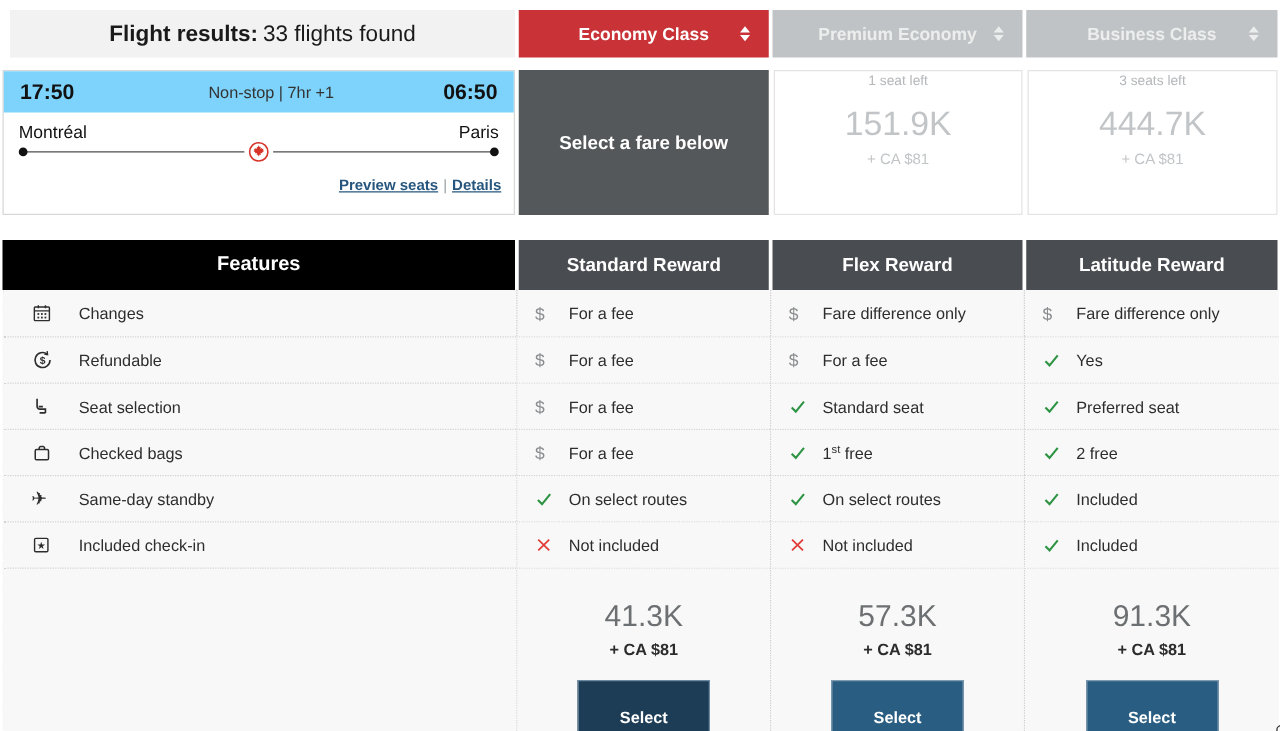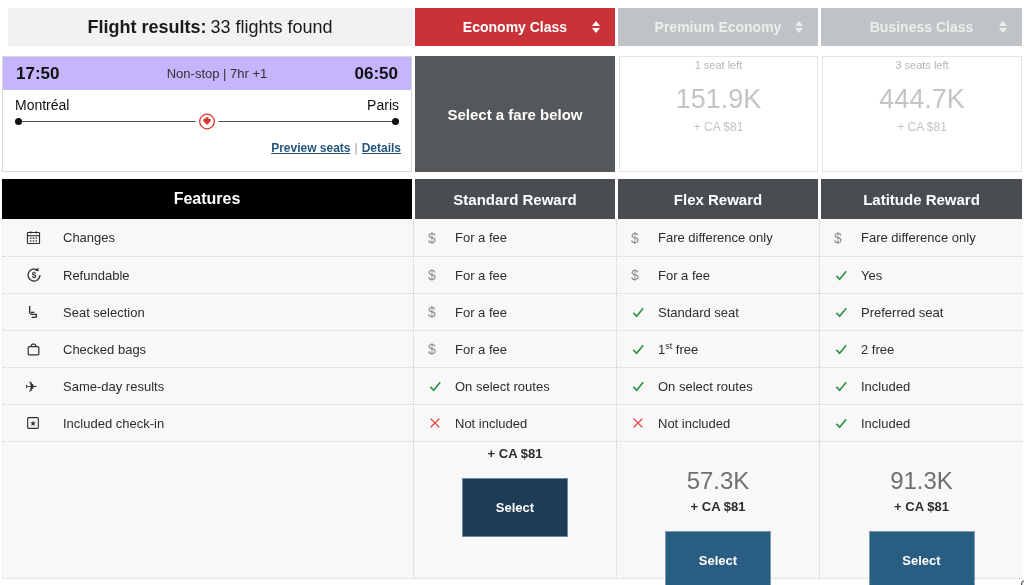--- a/index.html
+++ b/index.html
@@ -20,21 +20,21 @@
   .sort-icon { position:absolute; right:15px; top:50%; transform:translateY(-50%);
                display:flex; flex-direction:column; align-items:center; }
   .tri-up { width:0; height:0; border-left:4px solid transparent; border-right:4px solid transparent;
             border-bottom:5px solid currentColor; }
   .tri-down { width:0; height:0; border-left:4px solid transparent; border-right:4px solid transparent;
               border-top:5px solid currentColor; margin-top:2px; }
 
   
   .row-flight { height:116px; margin-top:10px; }
   .flight-card { background:#fff; border:1px solid #d8d8d8; position:relative; }
-  .time-strip { background:#c4b5fd; height:33px; display:flex; align-items:center;
+  .time-strip { background:#7dd3fc; height:33px; display:flex; align-items:center;
                 justify-content:space-between; padding:0 13px; }
   .dep-time,.arr-time { font-size:17px; font-weight:bold; color:#111; }
   .route-info { font-size:13px; color:#333;padding-left:20px; }
   .cities { display:flex; justify-content:space-between; padding:7px 12px 0; font-size:14px; color:#111; }
   .route-line { position:relative; height:18px; margin:0 12px; }
   .route-track { position:absolute; left:3px; right:3px; top:8px; border-top:1px solid #4d4d4d; }
   .route-dot { position:absolute; top:5px; width:7px; height:7px; border-radius:50%; background:#111; }
   .dot-left { left:0; } .dot-right { right:0; }
   .roundel { position:absolute; left:50%; top:0; transform:translateX(-50%);
              background:#fff; padding:0 3px; line-height:0; }
@@ -43,21 +43,21 @@
   .links-sep { color:#9aa0a4; font-weight:normal; margin:0 4px; }
   .fare-prompt { margin-left:3px; background:#54585a; color:#fff; font-size:15px; font-weight:bold;
                  display:flex; align-items:center; justify-content:center; }
   .fare-cell { margin-left:4px; background:#fff; border:1px solid #e4e4e4; text-align:center;
                padding-top:2px; cursor:pointer; }
   .seats-left { font-size:11px; color:#b4b7b9; }
   .fare-points { font-size:27px; color:#c2c5c7; margin-top:13px; }
   .fare-cash { font-size:12px; color:#c2c5c7; margin-top:5px; }
 
   
-  .row-header { height:40px; margin-top:7px; }
+  .row-header { height:40px; margin-top:20px; }
   .features-head { background:#000; color:#fff; font-size:16px; font-weight:bold;
                    display:flex; align-items:center; justify-content:center; }
   .fare-head { margin-left:3px; background:#494d51; color:#fff; font-size:15px; font-weight:bold;
                display:flex; align-items:center; justify-content:center; }
 
   
   .table-outer { border-left:1px dotted #e3e3e3; border-right:1px dotted #e3e3e3;
                  border-bottom:1px dotted #cccccc; }
   .t-row { height:37px; }
   .t-row .cell { background:#f8f8f8; display:flex; align-items:center; font-size:13px; }
@@ -296,21 +296,21 @@
           <span>2 free</span>
         </div>
     </div>
 
     <div class="grid t-row rowline">
       <div class="cell feat-cell">
         <span class="feat-icon">
           <span class="plane-wrap">✈</span>
             <span class="mini-clock"></span>
         </span>
-        <span>Same-day results</span>
+        <span>Same-day standby</span>
       </div>
       <div class="cell val-cell">
           <span class="val-icon">
             <svg width="15" height="15" viewBox="0 0 16 16">
               <path d="M2.5 8.5l3.5 3.5 7-8.5" fill="none" stroke="#2e9444" stroke-width="1.8"></path>
             </svg>
           </span>
           <span>On select routes</span>
         </div>
       <div class="cell val-cell">
@@ -363,20 +363,21 @@
               <path d="M2.5 8.5l3.5 3.5 7-8.5" fill="none" stroke="#2e9444" stroke-width="1.8"></path>
             </svg>
           </span>
           <span>Included</span>
         </div>
     </div>
 
     <div class="grid row-pricing">
       <div class="cell"></div>
       <div class="cell price-cell">
+        <div class="price-points">41.3K</div>
         <div class="price-cash">+ CA $81</div>
         <button class="select-btn btn-dark">Select</button>
       </div>
       <div class="cell price-cell">
         <div class="price-points">57.3K</div>
         <div class="price-cash">+ CA $81</div>
         <button class="select-btn btn-mid">Select</button>
       </div>
       <div class="cell price-cell">
         <div class="price-points">91.3K</div>

